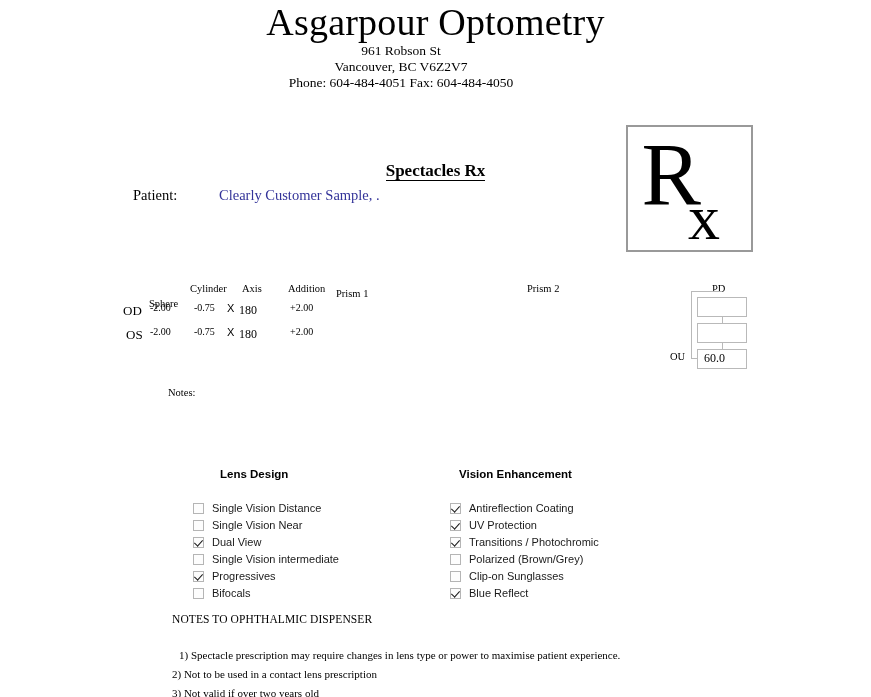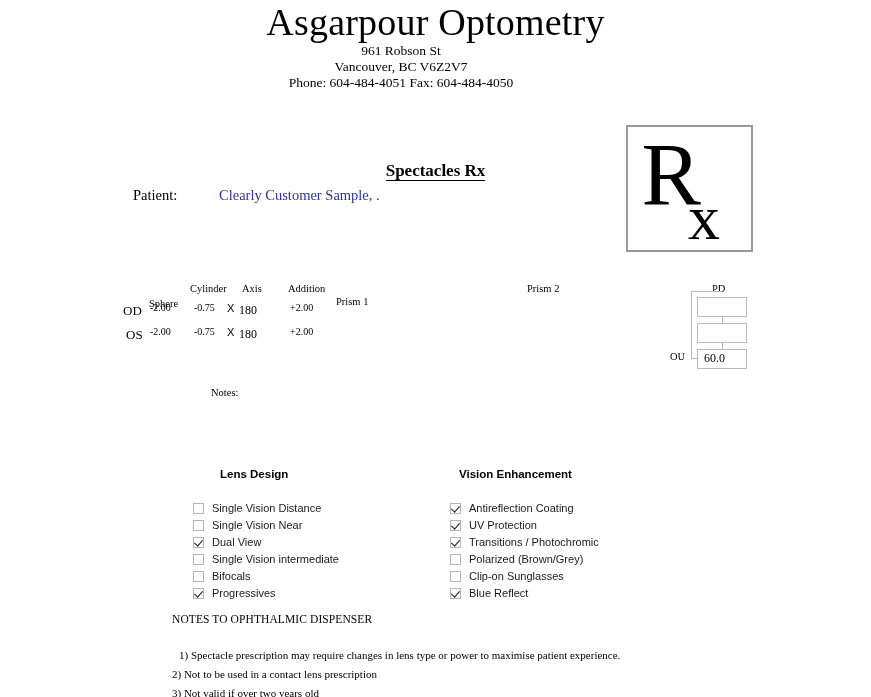--- a/index.html
+++ b/index.html
@@ -114,21 +114,21 @@
   #pd-ou-label {
     position: absolute; left: 10px; top: 68px;
     font-size: 10.5px; white-space: nowrap;
   }
   #pd-ou-value {
     position: absolute; left: 44px; top: 68px;
     font-size: 12px; white-space: nowrap;
   }
 
   
-  #notes-label { left: 168px; top: 387px; font-size: 10.5px; margin-left: 43px; }
+  #notes-label { left: 168px; top: 387px; font-size: 10.5px; }
 
   
   .chk-section { position: absolute; }
   .chk-heading {
     position: absolute; top: 0; left: 0;
     font-family: "Liberation Sans", sans-serif;
     font-size: 11.5px; font-weight: bold;
     white-space: nowrap;
   }
   .chk-list { position: absolute; top: 29px; left: 0; }
@@ -209,21 +209,21 @@
   <span id="patient-label">Patient:</span>
   <span id="patient-name">Clearly Customer Sample, .</span>
 </div>
 
 <div class="abs" id="rx-table">
 
   <span class="hdr" style="left:149px; top:15px;">Sphere</span>
   <span class="hdr" style="left:190px; top:0px;">Cylinder</span>
   <span class="hdr" style="left:242px; top:0px;">Axis</span>
   <span class="hdr" style="left:288px; top:0px;">Addition</span>
-  <span class="hdr" style="left:336px; top:13px;">Prism 1</span>
+  <span class="hdr" style="left:336px; top:5px;">Prism 1</span>
   <span class="hdr" style="left:527px; top:0px;">Prism 2</span>
 
   <span class="eye" style="left:123px; top:20px;">OD</span>
   <span class="cell" style="left:150px; top:19px;">-2.00</span>
   <span class="cell" style="left:194px; top:19px;">-0.75</span>
   <span class="axissep" style="left:227px; top:19px;">X</span>
   <span class="axisval" style="left:239px; top:20px;">180</span>
   <span class="cell" style="left:290px; top:19px;">+2.00</span>
   <span class="cell" style="left:336px; top:19px;"></span>
   <span class="cell" style="left:527px; top:19px;"></span>
@@ -270,26 +270,26 @@
     </div>
     <div class="chk-item">
       <span class="chk-box checked"></span>
       <span class="chk-label">Dual View</span>
     </div>
     <div class="chk-item">
       <span class="chk-box"></span>
       <span class="chk-label">Single Vision intermediate</span>
     </div>
     <div class="chk-item">
+      <span class="chk-box checked"></span>
+      <span class="chk-label">Progressives</span>
+    </div>
+    <div class="chk-item">
       <span class="chk-box"></span>
       <span class="chk-label">Bifocals</span>
-    </div>
-    <div class="chk-item">
-      <span class="chk-box checked"></span>
-      <span class="chk-label">Progressives</span>
     </div>
   </div>
 </div>
 
 <div class="chk-section" id="vision-enh">
   <div class="chk-heading">Vision Enhancement</div>
   <div class="chk-list">
     <div class="chk-item">
       <span class="chk-box checked"></span>
       <span class="chk-label">Antireflection Coating</span>

